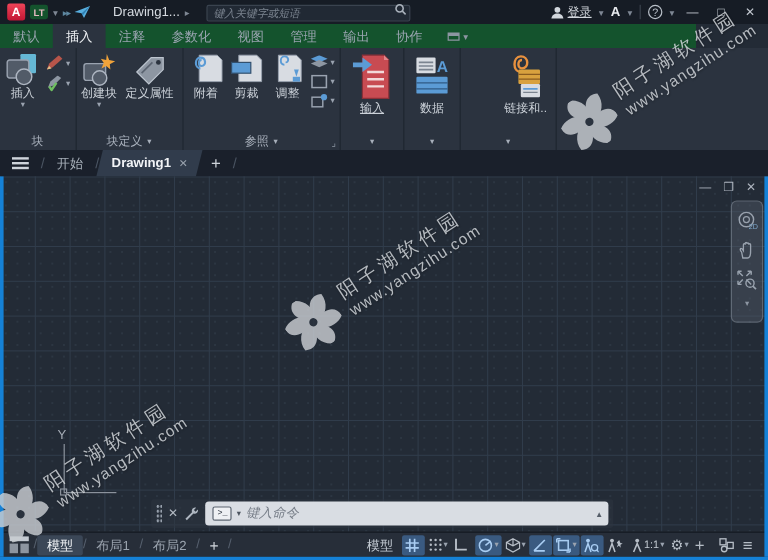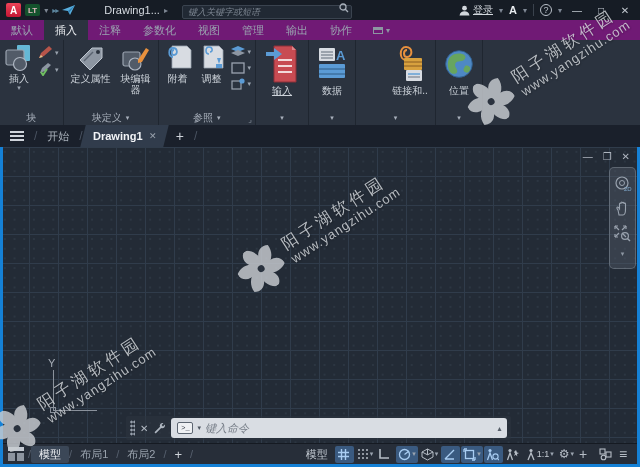--- a/index.html
+++ b/index.html
@@ -12,38 +12,38 @@
   
   .titlebar { position:absolute; left:0; top:0; width:640px; height:20px;
     background:#161c25; display:flex; align-items:center; gap:4px; padding:0 6px; }
   .badge-a { width:15px; height:14px; background:linear-gradient(#ef4458,#c21634);
     color:#fff; font-size:10px; font-weight:bold; display:flex; align-items:center;
     justify-content:center; border-radius:2px; }
   .badge-lt { height:12px; padding:0 3px; background:#14532d; color:#e4b9c1;
     font-size:8px; font-weight:bold; display:flex; align-items:center; border-radius:2px; }
   .tb-glyph { color:#7e8794; font-size:8px; }
   .dblarrow { color:#5d87a0; font-size:8px; letter-spacing:-1px; }
-  .doc-title { color:#d6dbe1; font-size:11px; margin-left:24px; }
+  .doc-title { color:#d6dbe1; font-size:11px; margin-left:14px; }
   .search-wrap { position:relative; margin-left:10px; }
   .search-input { width:170px; height:14px; background:#212934; border:1px solid #3a434f;
     border-radius:2px; color:#aab2bc; font-style:italic; font-size:9px; padding:0 16px 0 5px;
     font-family:inherit; outline:none; }
   .search-input::placeholder { color:#7b8490; font-style:italic; }
   .mag { position:absolute; right:3px; top:2px; }
   .tb-right { margin-left:auto; display:flex; align-items:center; gap:6px; }
   .signin { display:flex; align-items:center; gap:3px; font-size:10px; color:#d2d7dd; }
   .signin .label { text-decoration:underline; }
   .tb-a { color:#e8ebef; font-size:11px; font-weight:bold; }
   .tb-help { width:12px; height:12px; border-radius:50%; border:1px solid #b9c0c9;
     color:#b9c0c9; font-size:9px; display:flex; align-items:center; justify-content:center; }
   .winbtn { color:#c3c9d1; font-size:10px; width:18px; text-align:center; }
   .vsep { width:1px; height:12px; background:#3a424d; }
   
-  .ribbontabs { position:absolute; left:0; top:20px; width:640px; height:20px;
-    background:#701a75; display:flex; align-items:stretch; font-size:11px; }
+  .ribbontabs { position:absolute; left:0; top:20px; width:580px; height:20px;
+    background:#14532d; display:flex; align-items:stretch; font-size:11px; }
   .rtab { padding:0 11px; display:flex; align-items:center; color:#9aa4b0; }
   .rtab.active { background:#2b333f; color:#eef1f4; }
   .rtab-pin { margin-left:4px; display:flex; align-items:center; gap:3px; color:#8d96a2; font-size:8px; padding:0 6px;}
   .rtab-pin .bar { width:10px; height:7px; border:1px solid #8d96a2; border-top-width:3px; }
   
   .ribbon { position:absolute; left:0; top:40px; width:640px; height:85px;
     background:#2b333f; display:flex; }
   .panel { display:flex; flex-direction:column; border-right:1px solid #1f2630; }
   .pbody { flex:1; display:flex; align-items:flex-start; padding:2px 2px 0 2px; }
   .ptitle { height:15px; font-size:10px; color:#a8b0bb; display:flex; align-items:center;
@@ -248,57 +248,67 @@
           </div>
         </div>
       </div>
       <div class="ptitle">
         <span>块</span>
       </div>
     </div>
 
     <div class="panel">
       <div class="pbody">
+        <div class="rbtn">
+          <span class="icon30">
+            <svg width="30" height="28" viewBox="0 0 30 28">
+              <rect x="2" y="9" width="18" height="14" rx="2" fill="#525b68" stroke="#9aa3b0" stroke-width="1.2"></rect>
+              <circle cx="15" cy="21" r="6" fill="#525b68" stroke="#aeb6c2" stroke-width="1.2"></circle>
+              <path d="M21 1 L23 6 L28 7 L23.5 9.5 L24 14 L20.5 11 L16.5 13 L18.5 8.5 L16 5 L20.5 6 Z" fill="#f0a33a"></path>
+            </svg>
+          </span>
+          <span class="cap">创建块</span>
+          <span class="car">▾</span>
+        </div>
         <div class="rbtn" style="width:50px">
           <span class="icon30">
             <svg width="30" height="28" viewBox="0 0 30 28">
               <path d="M4 16 L16 4 L26 4 L26 14 L14 26 Z" fill="#8d96a2" stroke="#bdc5cf" stroke-width="1"></path>
               <circle cx="22" cy="8" r="2" fill="#2b333f"></circle>
               <line x1="8" y1="17" x2="17" y2="8" stroke="#5a6370" stroke-width="1.4"></line>
             </svg>
           </span>
           <span class="cap">定义属性</span>
-        </div>
-        <div class="rbtn" style="width:40px">
-          <span class="icon30">
-            <svg width="30" height="28" viewBox="0 0 30 28">
-              <rect x="2" y="8" width="17" height="14" rx="2" fill="#525b68" stroke="#9aa3b0" stroke-width="1.2"></rect>
-              <circle cx="14" cy="20" r="6" fill="#525b68" stroke="#aeb6c2" stroke-width="1.1"></circle>
-              <path d="M17 16 L25 4 L28 6 L21 18 L17 19 Z" fill="#e8913e"></path>
-            </svg>
-          </span>
-          <span class="cap">块编辑器</span>
         </div>
       </div>
       <div class="ptitle">
         <span>块定义</span>
         <span class="car" style="font-size:7px">▾</span>
       </div>
     </div>
 
     <div class="panel">
       <div class="pbody">
         <div class="rbtn" style="width:34px">
           <span class="icon30">
             <svg width="30" height="28" viewBox="0 0 30 28">
               <path d="M9 2 L24 2 L28 6 L28 24 L9 24 Z" fill="#d8dce2" stroke="#9aa3b0" stroke-width=".8"></path>
               <path d="M10 13 C5 13 5 4 10 4 C15 4 15 11 11 11 C8 11 8 6 11 6" fill="none" stroke="#5b9bd5" stroke-width="1.8"></path>
             </svg>
           </span>
           <span class="cap">附着</span>
+        </div>
+        <div class="rbtn" style="width:34px">
+          <span class="icon30">
+            <svg width="30" height="28" viewBox="0 0 30 28">
+              <path d="M8 2 L23 2 L27 6 L27 24 L8 24 Z" fill="#d8dce2" stroke="#9aa3b0" stroke-width=".8"></path>
+              <rect x="2" y="8" width="16" height="9" fill="#5b9bd5" stroke="#32506e" stroke-width="1"></rect>
+            </svg>
+          </span>
+          <span class="cap">剪裁</span>
         </div>
         <div class="rbtn" style="width:34px">
           <span class="icon30">
             <svg width="30" height="28" viewBox="0 0 30 28">
               <path d="M7 2 L22 2 L26 6 L26 24 L7 24 Z" fill="#d8dce2" stroke="#9aa3b0" stroke-width=".8"></path>
               <path d="M12 10 C8 10 8 3 12 3 C16 3 16 8 13 8" fill="none" stroke="#5b9bd5" stroke-width="1.6"></path>
               <path d="M20 14 L24 14 L22 20 Z" fill="#5b9bd5"></path>
               <rect x="19" y="20" width="6" height="4" fill="#5b9bd5"></rect>
             </svg>
           </span>
@@ -393,38 +403,20 @@
             </svg>
           </span>
           <span class="cap">链接和..</span>
         </div>
       </div>
       <div class="ptitle">
         <span class="car" style="font-size:7px">▾</span>
       </div>
     </div>
 
-    <div class="panel">
-      <div class="pbody" style="justify-content:center; width:46px;">
-        <div class="rbtn">
-          <span class="icon30" style="height:42px">
-            <svg width="36" height="40" viewBox="0 0 36 40">
-              <circle cx="18" cy="20" r="15" fill="#4e88c4"></circle>
-              <path d="M8 12 C12 8 20 7 24 10 C27 13 24 17 19 17 C14 17 12 21 15 25 C18 29 14 33 9 30 C5 26 4 17 8 12 Z" fill="#67a55e"></path>
-              <path d="M25 22 C29 21 32 24 30 28 C28 31 23 30 23 26 Z" fill="#67a55e"></path>
-              <ellipse cx="18" cy="20" rx="15" ry="15" fill="none" stroke="#2d5c8c" stroke-width="1"></ellipse>
-            </svg>
-          </span>
-          <span class="cap">位置</span>
-        </div>
-      </div>
-      <div class="ptitle">
-        <span class="car" style="font-size:7px">▾</span>
-      </div>
-    </div>
 
     <div style="flex:1"></div>
   </div>
 
   <div class="filetabs">
     <span class="burger">
         <i></i>
         <i></i>
         <i></i>
       </span>

